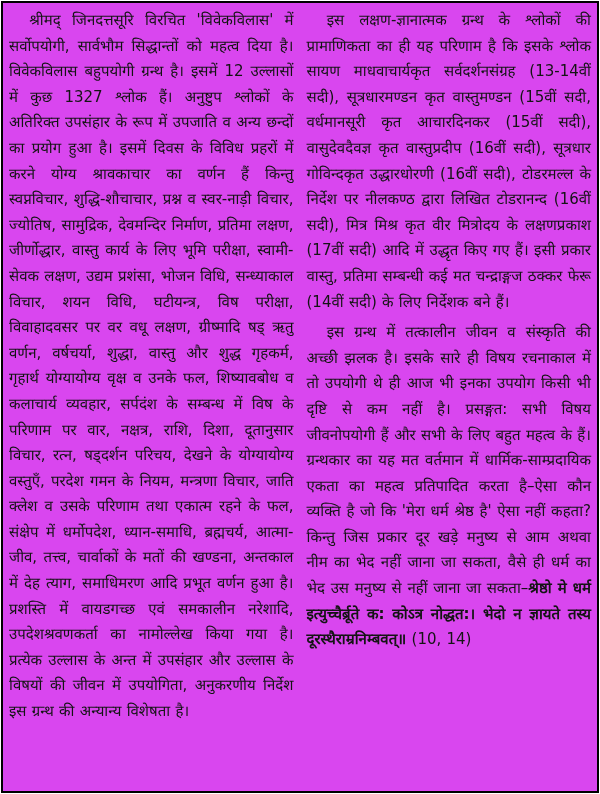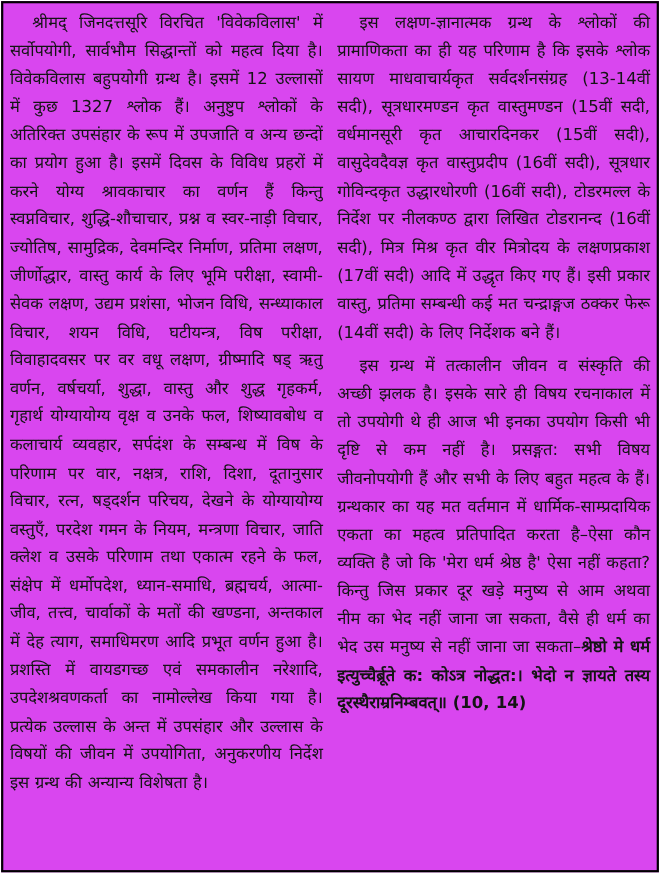--- a/index.html
+++ b/index.html
@@ -38,21 +38,21 @@
     font-weight: 500;
     word-spacing: 0.5px;
   }
   .column p + p {
     margin-top: 5px;
   }
   .verse {
     font-weight: 700;
   }
   .citation {
-    font-weight: 700;
+    font-weight: 400;
     white-space: nowrap;
   }
 </style>
 </head>
 <body>
 
 <div class="page">
   <div class="column">
     <p>श्रीमद् जिनदत्तसूरि विरचित 'विवेकविलास' में सर्वोपयोगी, सार्वभौम सिद्धान्तों को महत्व दिया है। विवेकविलास बहुपयोगी ग्रन्थ है। इसमें 12 उल्लासों में कुछ 1327 श्लोक हैं। अनुष्टुप श्लोकों के अतिरिक्त उपसंहार के रूप में उपजाति व अन्य छन्दों का प्रयोग हुआ है। इसमें दिवस के विविध प्रहरों में करने योग्य श्रावकाचार का वर्णन हैं किन्तु स्वप्नविचार, शुद्धि-शौचाचार, प्रश्न व स्वर-नाड़ी विचार, ज्योतिष, सामुद्रिक, देवमन्दिर निर्माण, प्रतिमा लक्षण, जीर्णोद्धार, वास्तु कार्य के लिए भूमि परीक्षा, स्वामी-सेवक लक्षण, उद्यम प्रशंसा, भोजन विधि, सन्ध्याकाल विचार, शयन विधि, घटीयन्त्र, विष परीक्षा, विवाहादवसर पर वर वधू लक्षण, ग्रीष्मादि षड् ऋतु वर्णन, वर्षचर्या, शुद्धा, वास्तु और शुद्ध गृहकर्म, गृहार्थ योग्यायोग्य वृक्ष व उनके फल, शिष्यावबोध व कलाचार्य व्यवहार, सर्पदंश के सम्बन्ध में विष के परिणाम पर वार, नक्षत्र, राशि, दिशा, दूतानुसार विचार, रत्न, षड्दर्शन परिचय, देखने के योग्यायोग्य वस्तुएँ, परदेश गमन के नियम, मन्त्रणा विचार, जाति क्लेश व उसके परिणाम तथा एकात्म रहने के फल, संक्षेप में धर्मोपदेश, ध्यान-समाधि, ब्रह्मचर्य, आत्मा-जीव, तत्त्व, चार्वाकों के मतों की खण्डना, अन्तकाल में देह त्याग, समाधिमरण आदि प्रभूत वर्णन हुआ है। प्रशस्ति में वायडगच्छ एवं समकालीन नरेशादि, उपदेशश्रवणकर्ता का नामोल्लेख किया गया है। प्रत्येक उल्लास के अन्त में उपसंहार और उल्लास के विषयों की जीवन में उपयोगिता, अनुकरणीय निर्देश इस ग्रन्थ की अन्यान्य विशेषता है।</p>
   </div>

